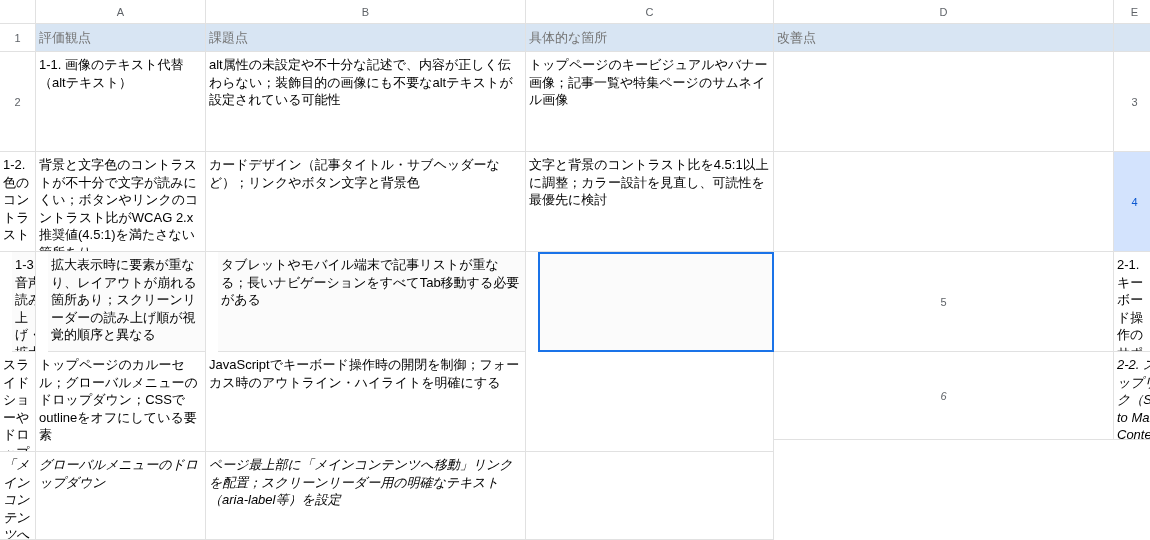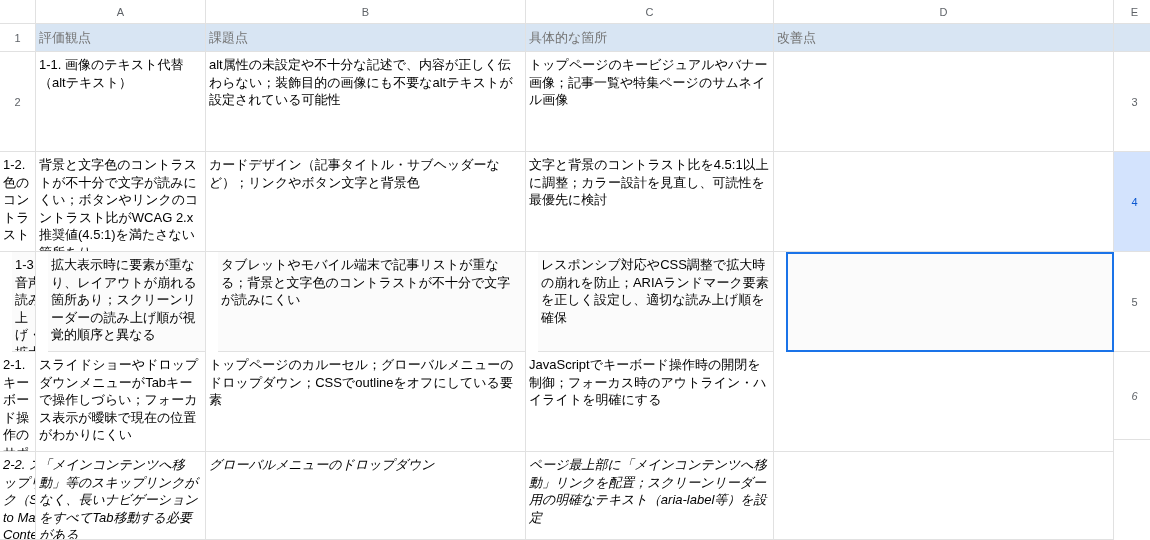--- a/index.html
+++ b/index.html
@@ -133,24 +133,21 @@
   <div class="cell r3"></div>
 
   <div class="row-header r4 sel">4</div>
   <div class="cell r4 sel-row">
       <span>1-3. 音声読み上げ・拡大表示対応</span>
     </div>
   <div class="cell r4 sel-row">
       <span>拡大表示時に要素が重なり、レイアウトが崩れる箇所あり；スクリーンリーダーの読み上げ順が視覚的順序と異なる</span>
     </div>
   <div class="cell r4 sel-row">
-      <span>タブレットやモバイル端末で記事リストが重なる；背景と文字色のコントラストが不十分で文字が読みにくい</span>
-    </div>
-  <div class="cell r4 sel-row">
-      <span>レスポンシブ対応やCSS調整で拡大時の崩れを防止；ARIAランドマーク要素を正しく設定し、適切な読み上げ順を確保</span>
+      <span>タブレットやモバイル端末で記事リストが重なる；長いナビゲーションをすべてTab移動する必要がある</span>
     </div>
   <div class="cell r4 sel-row active"></div>
 
   <div class="row-header r5">5</div>
   <div class="cell r5">
       <span>2-1. キーボード操作のサポート</span>
     </div>
   <div class="cell r5">
       <span>スライドショーやドロップダウンメニューがTabキーで操作しづらい；フォーカス表示が曖昧で現在の位置がわかりにくい</span>
     </div>

